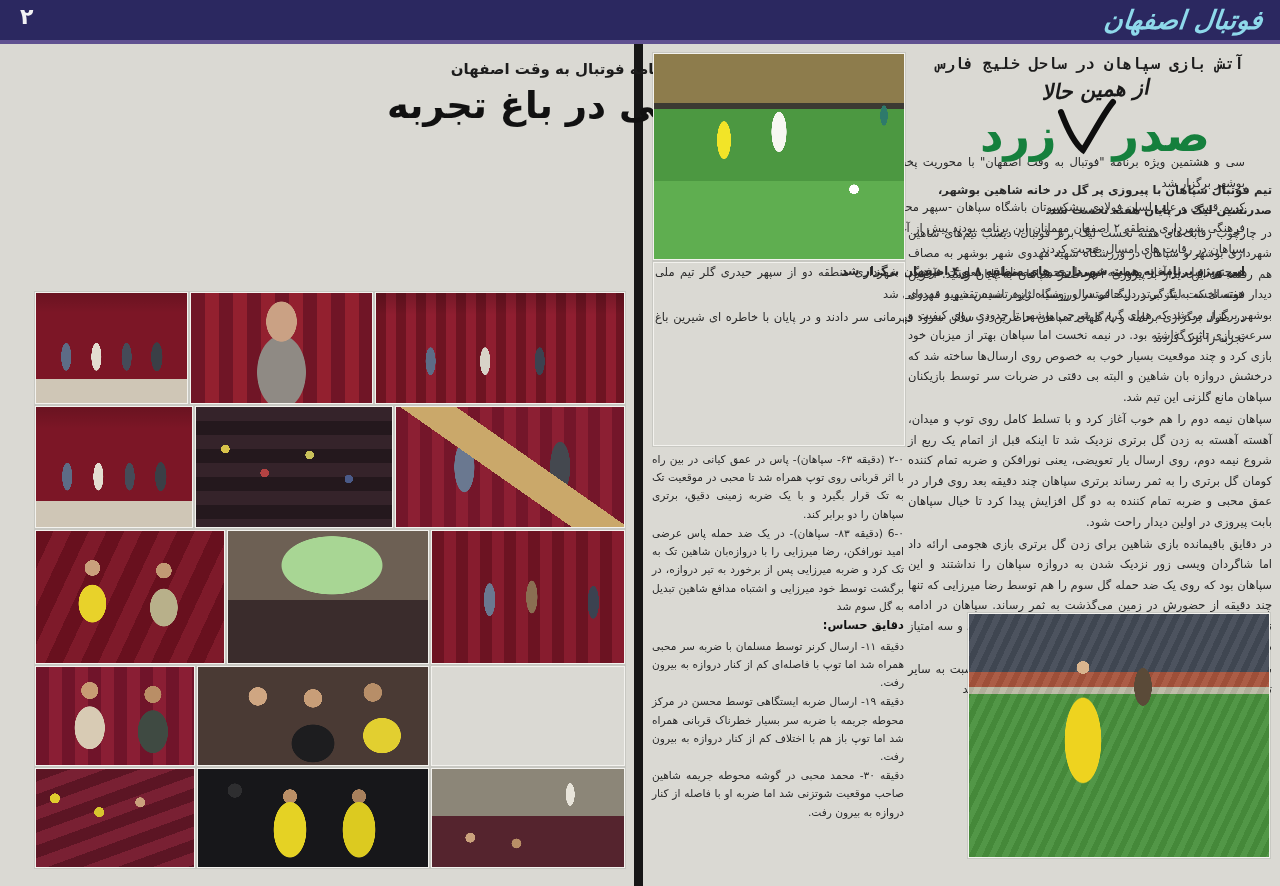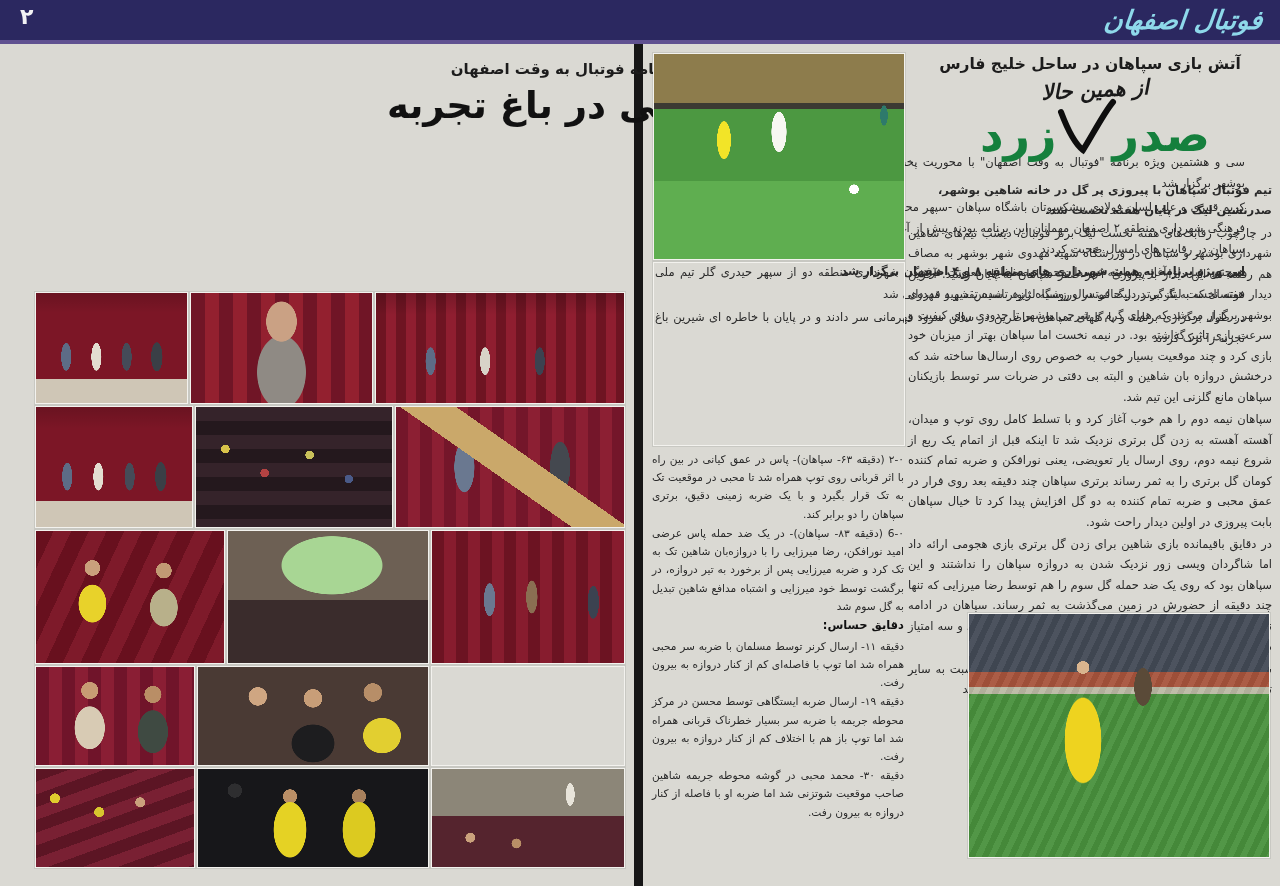--- a/index.html
+++ b/index.html
@@ -25,21 +25,21 @@
   .kicker{font-weight:bold;color:#1c1c1c;text-align:center;}
   .headline{font-weight:900;color:#111;text-align:center;letter-spacing:-.5px;}
   .bodytxt{color:#2a2a2a;text-align:justify;}
   .bodytxt p{margin:0 0 2px 0;}
   
   #l-kicker{position:absolute;right:140px;left:140px;top:60px;font-size:15px;}
   #l-headline{position:absolute;right:60px;left:60px;top:84px;font-size:37px;}
   #l-body{position:absolute;right:35px;left:655px;top:152px;width:590px;font-size:11.5px;line-height:1.85;}
   #l-footer{position:absolute;right:35px;top:264px;width:590px;font-size:11.5px;color:#2a2a2a;font-weight:bold;}
   
-  #r-kicker{position:absolute;left:910px;top:55px;width:360px;font-size:15.5px;}
+  #r-kicker{position:absolute;left:910px;top:55px;width:360px;font-size:15.5px;font-family:Liberation Mono, monospace;}
   #r-script{
     position:absolute;left:1020px;top:78px;width:150px;text-align:center;
     font-size:21px;font-style:italic;font-weight:bold;color:#1a1a1a;transform:rotate(-3deg);
   }
   #r-headline{
     position:absolute;left:955px;top:100px;width:280px;height:70px;
     display:flex;align-items:center;justify-content:center;gap:2px;direction:rtl;
   }
   #r-headline span{font-size:46px;font-weight:900;color:#15803d;}
   #r-headline svg{margin:-18px -6px 0 -6px;}

